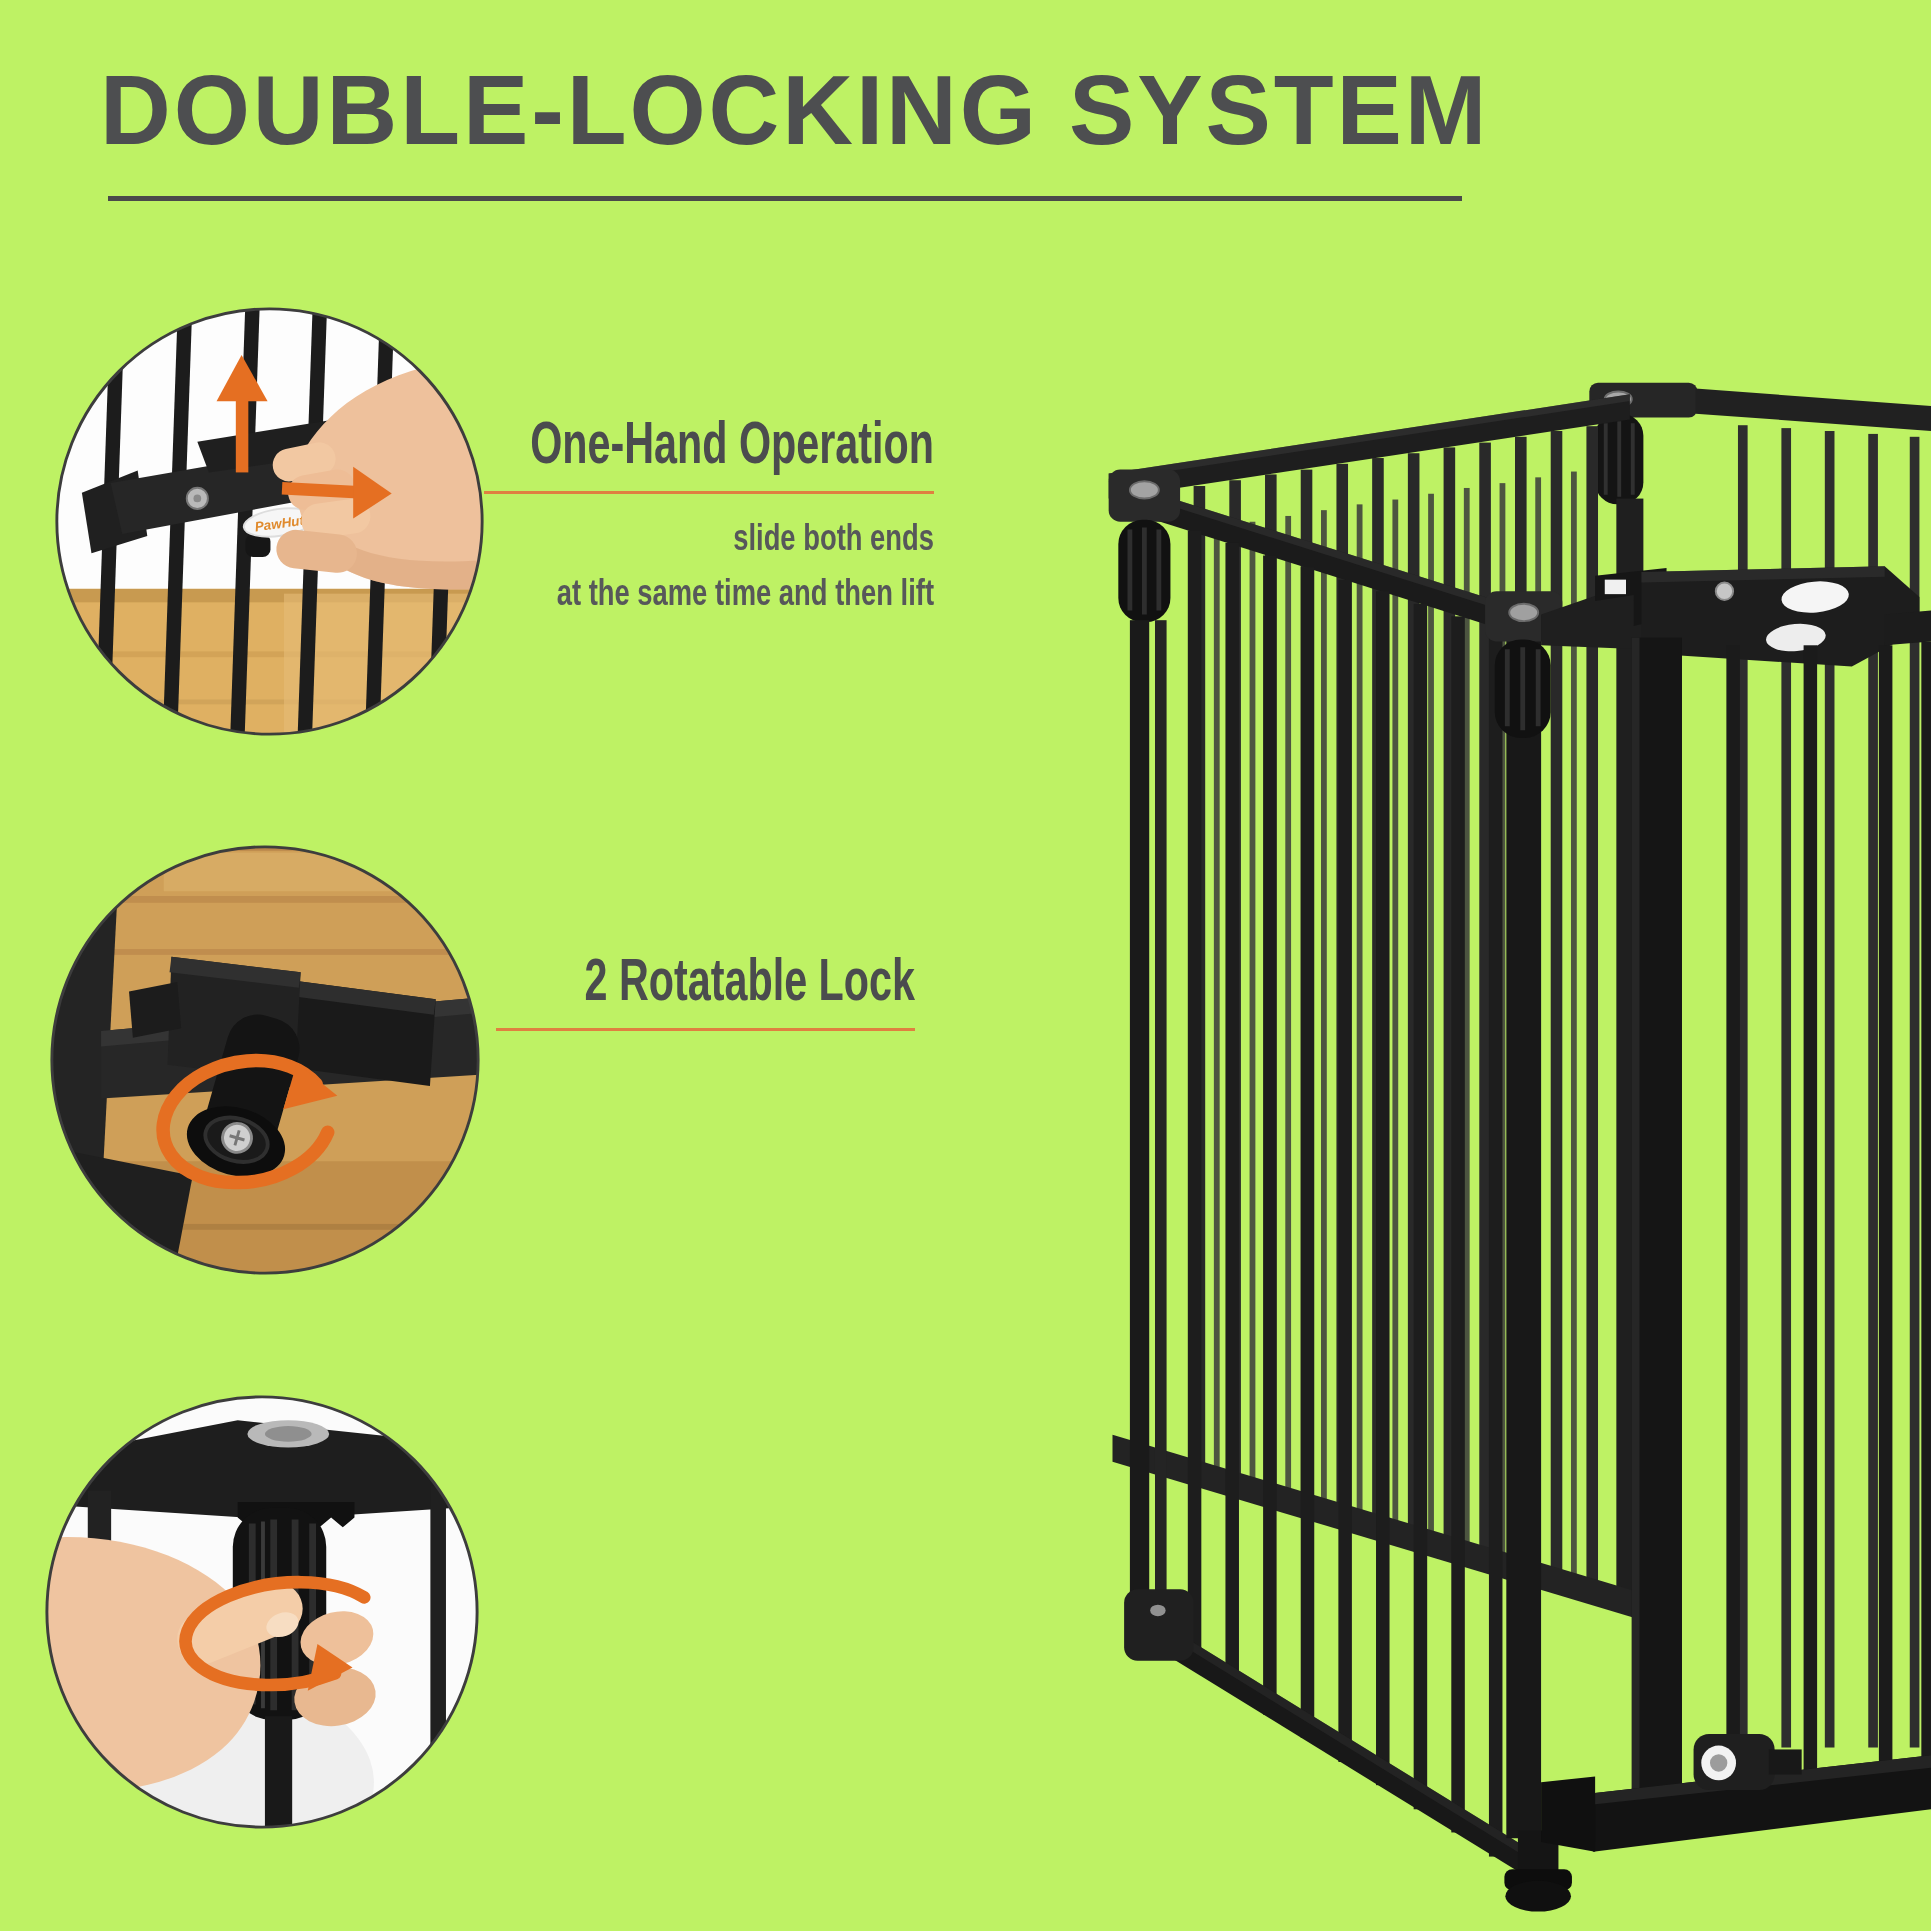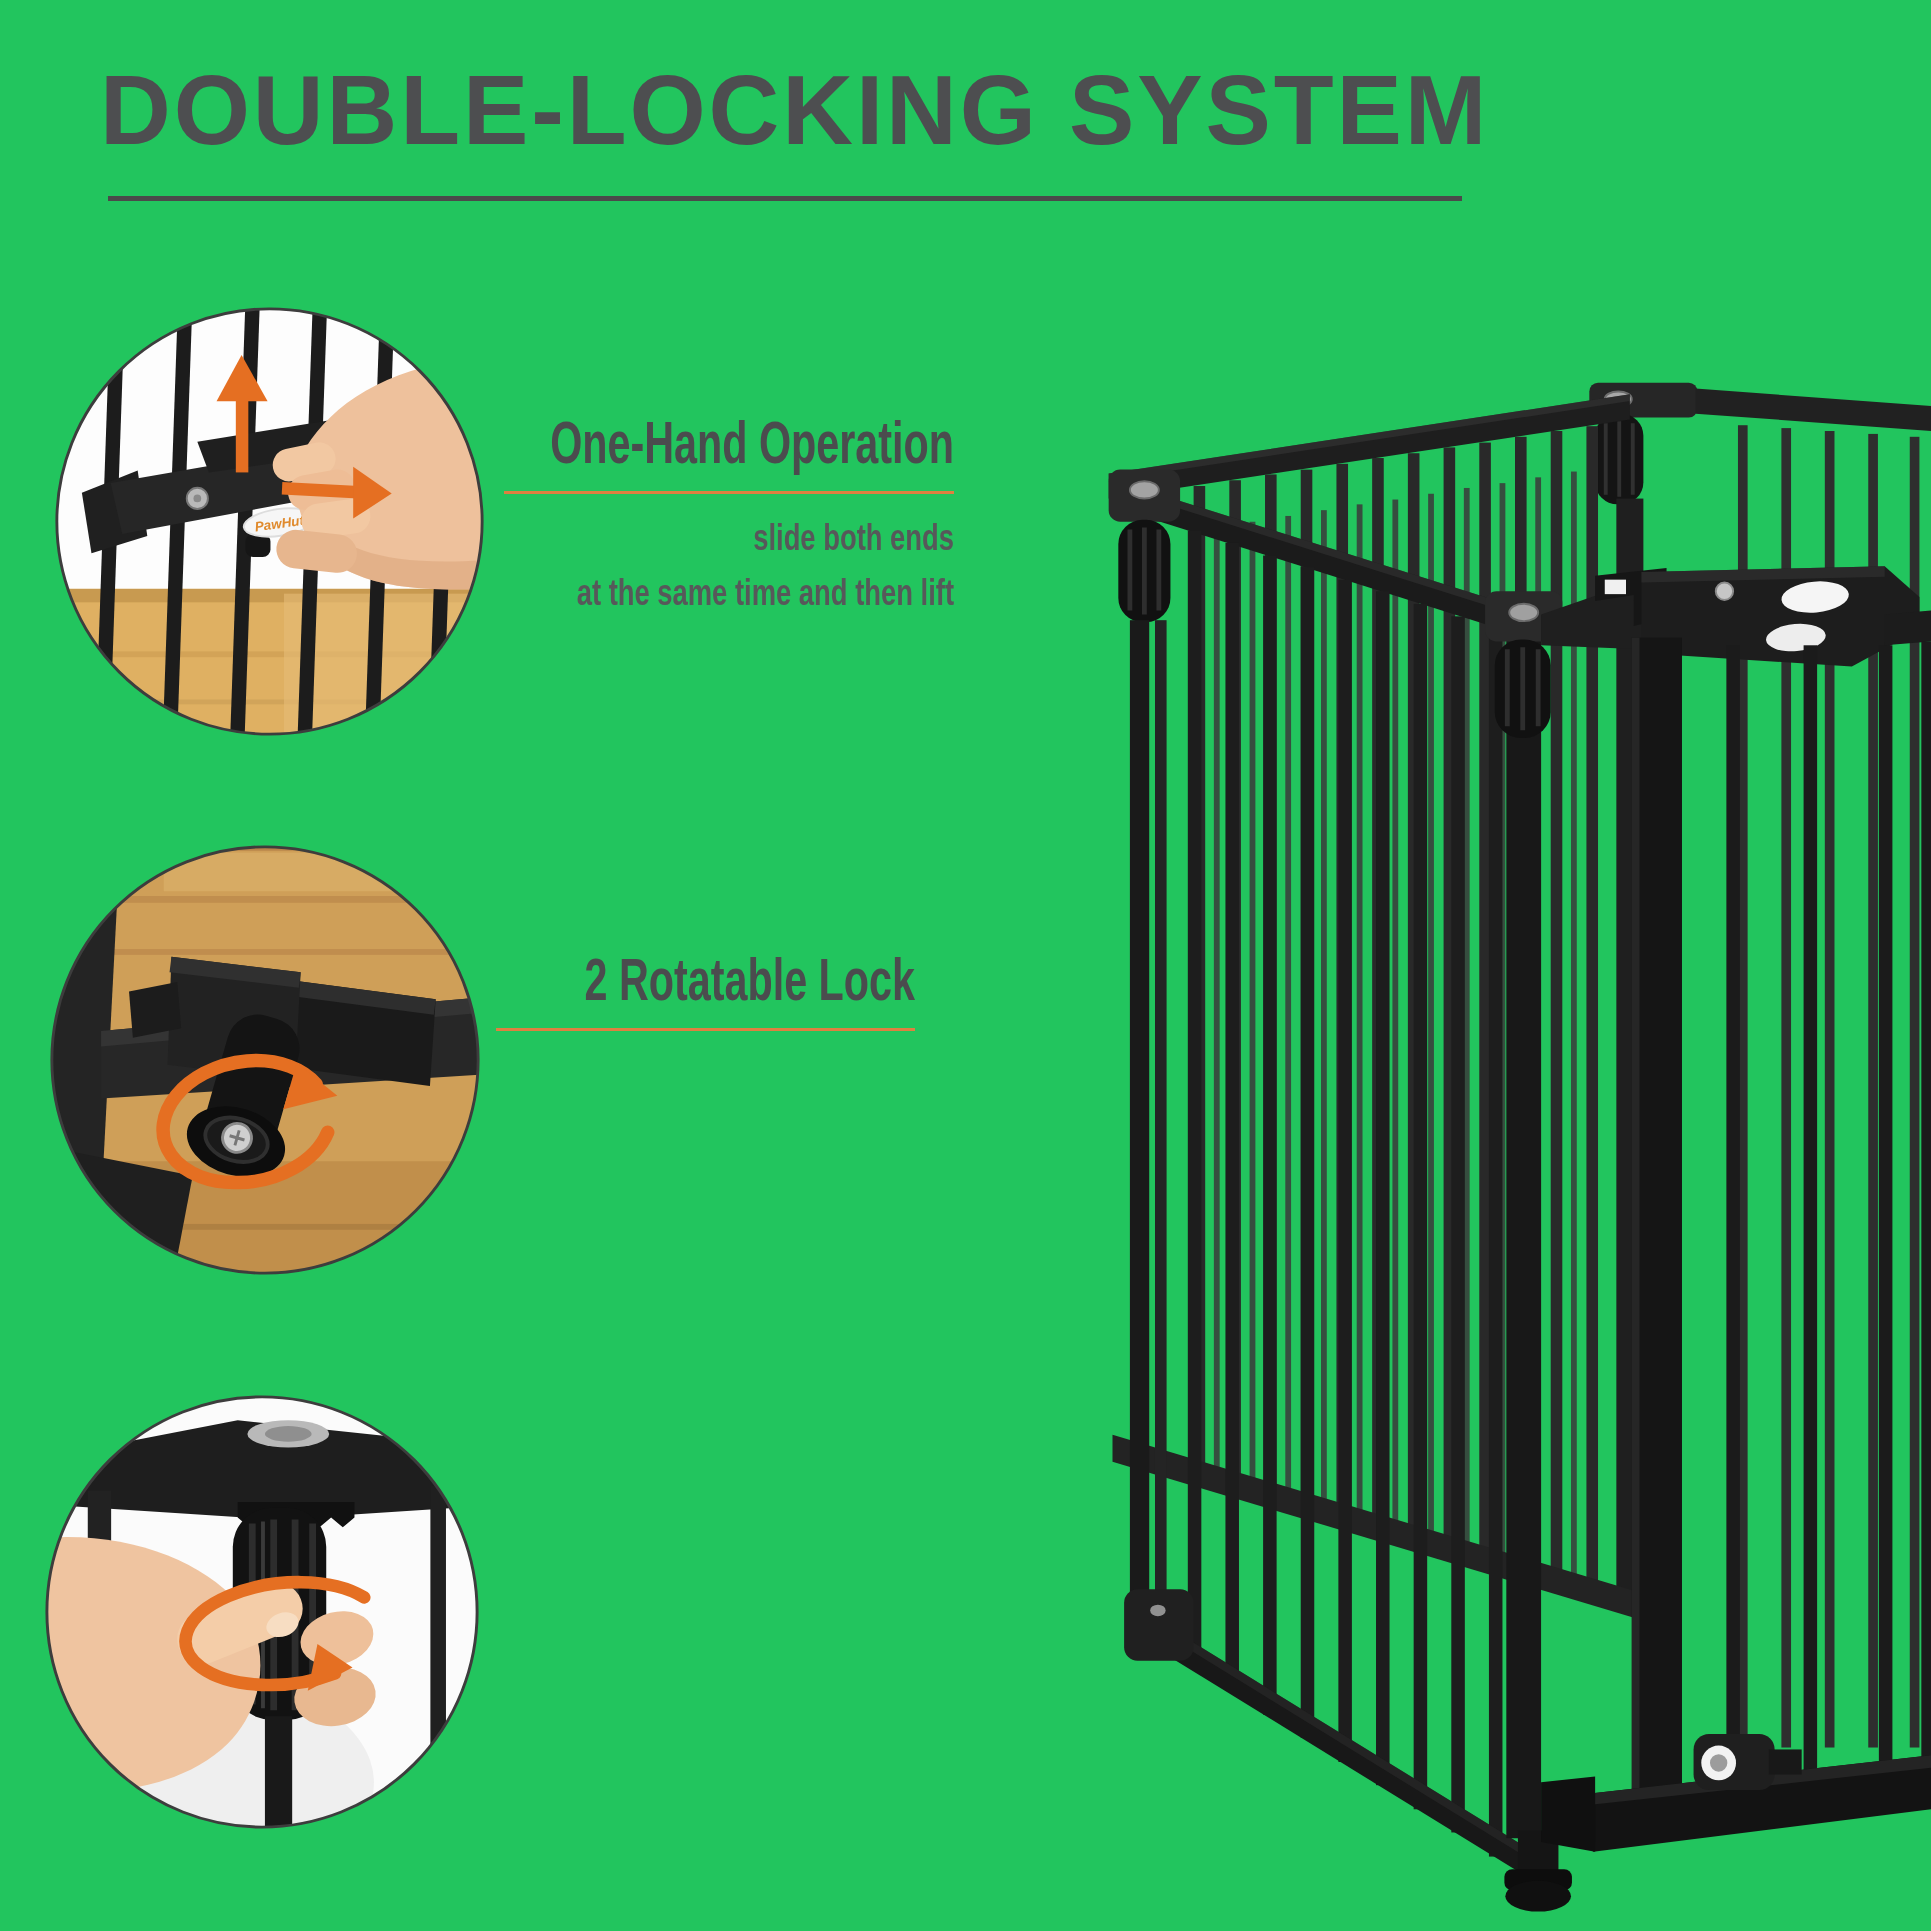--- a/index.html
+++ b/index.html
@@ -1,31 +1,31 @@
 <!DOCTYPE html>
 <html><head>
 <meta charset="utf-8">
 <style>
   html,body{margin:0;padding:0;background:#ffffff;}
-  #canvas{position:relative;width:1931px;height:1931px;background:#22c55e;overflow:hidden;
+  #canvas{position:relative;width:1931px;height:1931px;background:#bef264;overflow:hidden;
           font-family:"Liberation Sans",sans-serif;}
   
   #page-title{position:absolute;left:100px;top:54px;margin:0;font-size:98px;font-weight:bold;
               letter-spacing:2.9px;color:#4d4e50;white-space:nowrap;}
   #title-underline{position:absolute;left:108px;top:196px;width:1354px;height:4.8px;background:#4a4a4a;}
   
   .circle-fig{position:absolute;margin:0;}
   
   .feature{position:absolute;text-align:right;}
   .feature h2{margin:0;font-size:59px;font-weight:bold;color:#4b4c4e;white-space:nowrap;
               transform:scaleX(0.70);transform-origin:100% 50%;}
   .feature .rule{height:3.9px;background:#df8040;margin:13.5px 0 0 auto;}
   .feature .desc{margin-top:15.4px;font-size:37px;color:#57585a;line-height:55px;font-weight:bold;}
   .feature .desc div{transform:scaleX(0.74);transform-origin:100% 50%;white-space:nowrap;}
-  #feature-1{left:328px;top:409px;width:626px;}
+  #feature-1{left:308px;top:409px;width:626px;}
   #feature-1 .rule{width:450px;}
   #feature-2{left:289px;top:946px;width:626px;text-align:right;}
   #feature-2 .rule{width:419px;}
   #feature-3{left:280px;top:1553px;width:626px;}
   #feature-3 .rule{width:418px;}
   #product-photo{position:absolute;left:850px;top:290px;}
 </style>
 </head>
 <body>
 

